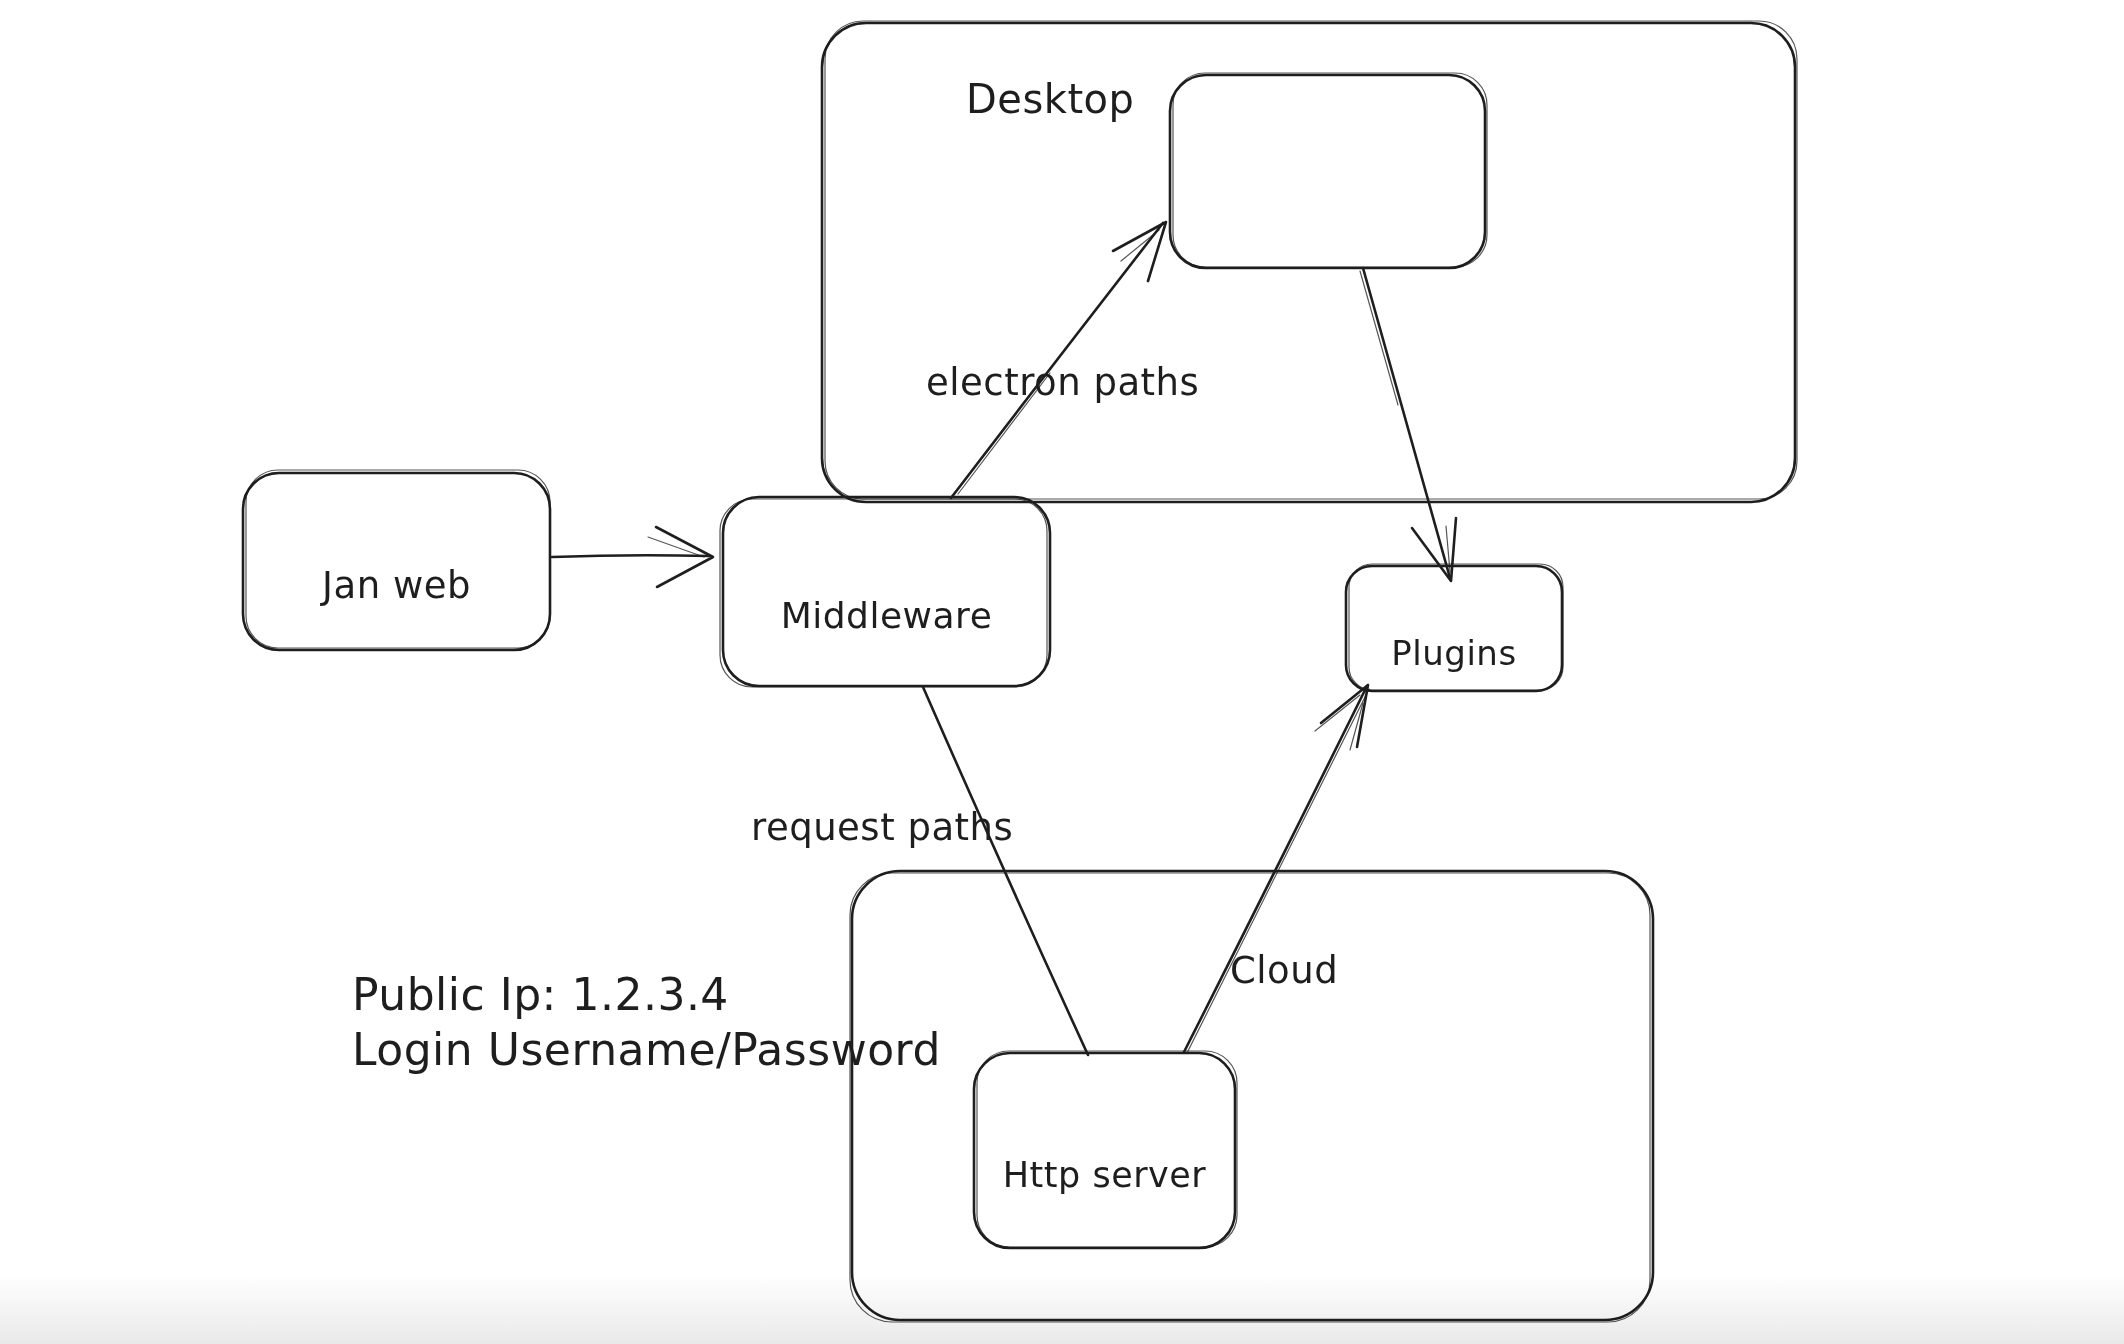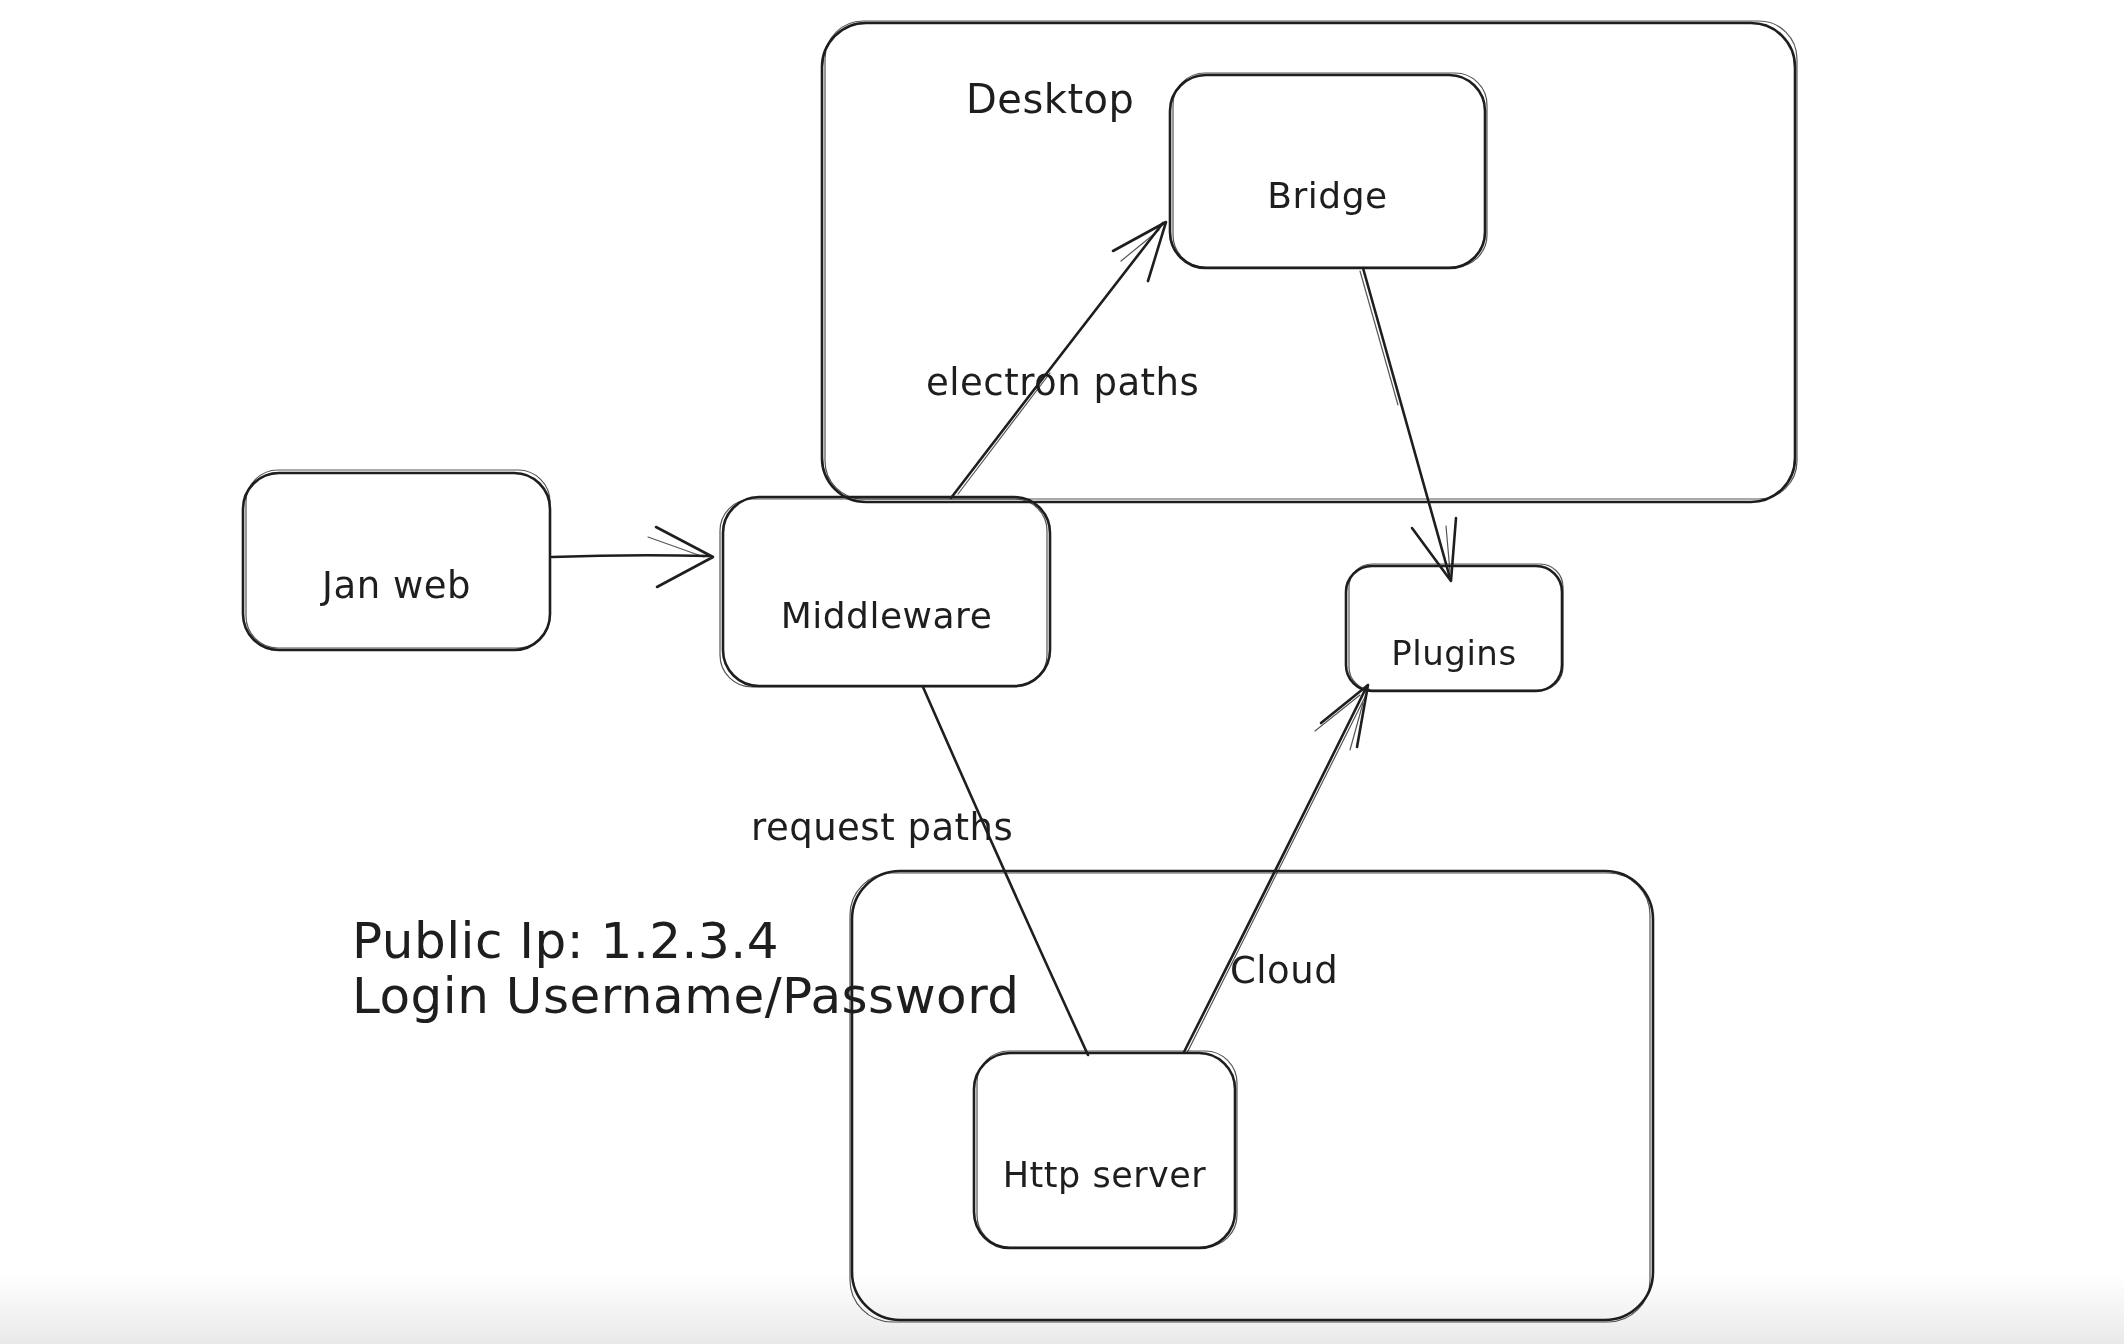--- a/index.html
+++ b/index.html
@@ -20,22 +20,22 @@
     letter-spacing:.5px;
     white-space:nowrap;
     margin-top:24px;
   }
   .node-lbl{
     display:flex;align-items:center;justify-content:center;
     font-size:36px;
   }
   .free-lbl{font-size:38px;}
   .notes{
-    position:absolute;left:352px;top:914px;
-    font-size:50px;line-height:55px;letter-spacing:.5px;
+    position:absolute;left:352px;top:967px;
+    font-size:44px;line-height:55px;letter-spacing:.5px;
   }
   #bottom-fade{
     position:absolute;left:0;bottom:0;width:100%;height:70px;
     background:linear-gradient(to bottom, rgba(0,0,0,0), rgba(0,0,0,0.085));
     pointer-events:none;
   }
 </style>
 </head>
 <body>
 
@@ -112,21 +112,20 @@
   </svg>
 
   <div class="lbl free-lbl" style="left:966px;top:52px;font-size:40px;">Desktop</div>
 
   <div class="lbl free-lbl" style="left:1230px;top:925px;font-size:37px;">Cloud</div>
 
   <div class="lbl node-lbl" style="left:243px;top:473px;width:307px;height:177px;font-size:37px;">Jan web</div>
 
   <div class="lbl node-lbl" style="left:723px;top:497px;width:327px;height:189px;">Middleware</div>
 
-  <div class="lbl node-lbl" style="left:1170px;top:75px;width:315px;height:193px;">Bridge</div>
 
   <div class="lbl node-lbl" style="left:1346px;top:566px;width:216px;height:125px;font-size:34px;">Plugins</div>
 
   <div class="lbl node-lbl" style="left:974px;top:1053px;width:261px;height:195px;font-size:35px;">Http server</div>
 
   <div class="lbl free-lbl" style="left:926px;top:337px;font-size:37px;">electron paths</div>
 
   <div class="lbl free-lbl" style="left:751px;top:782px;font-size:37px;">request paths</div>
 
   <div class="notes">

